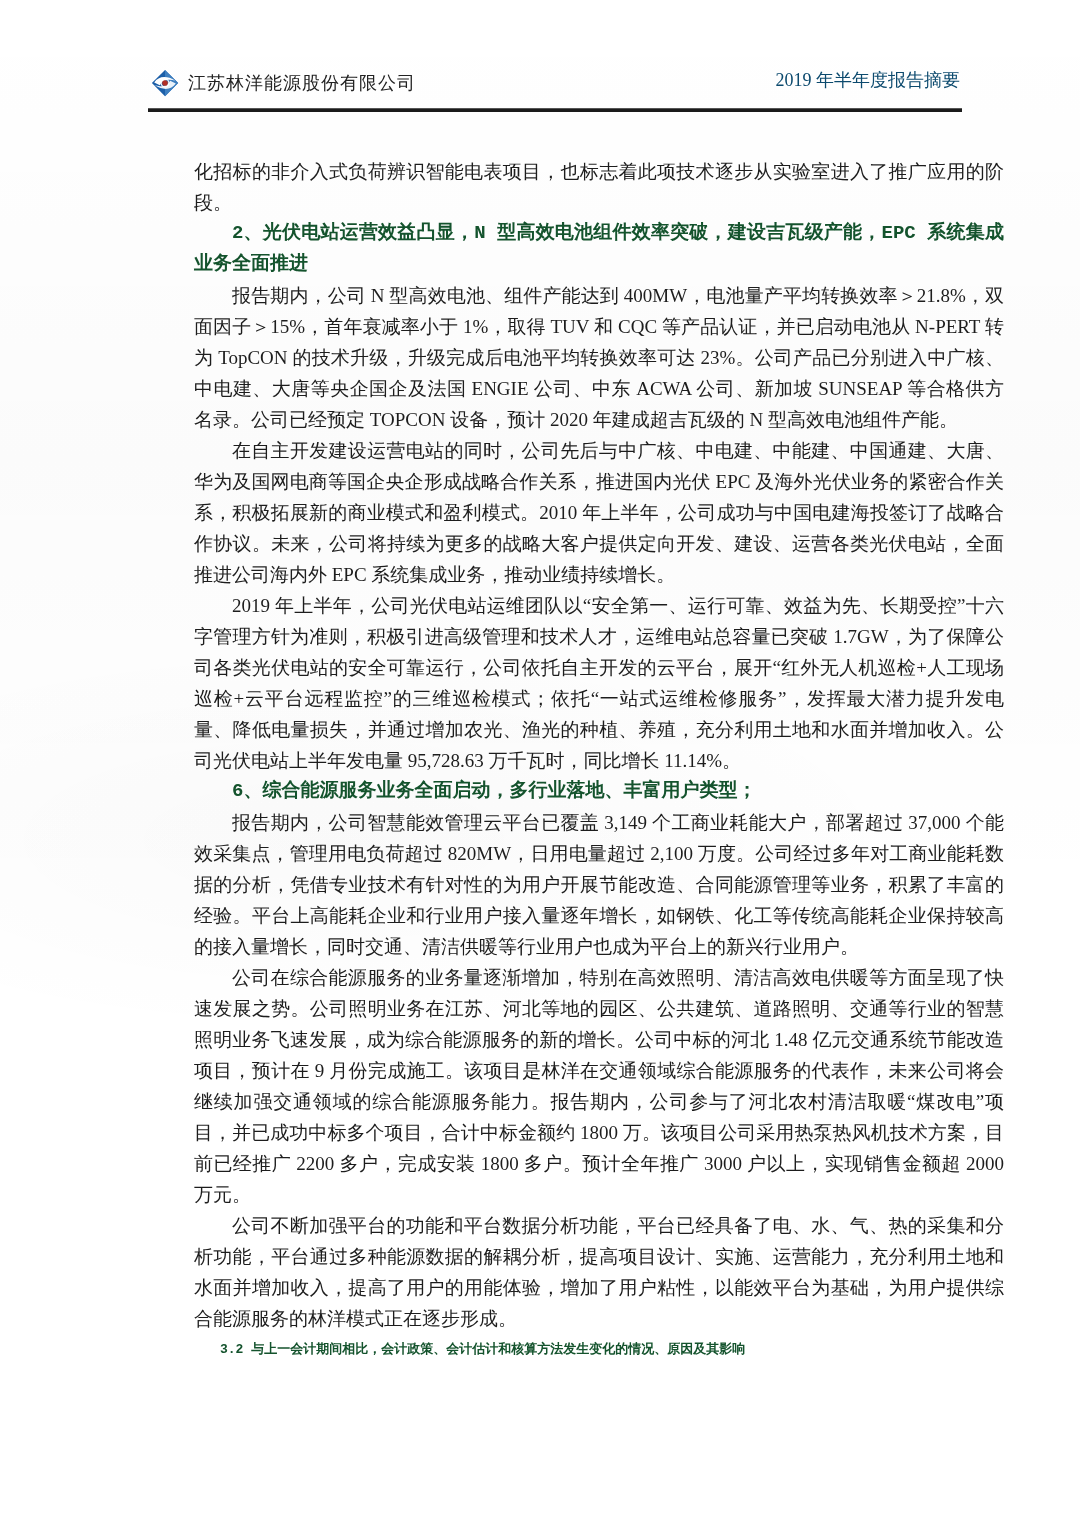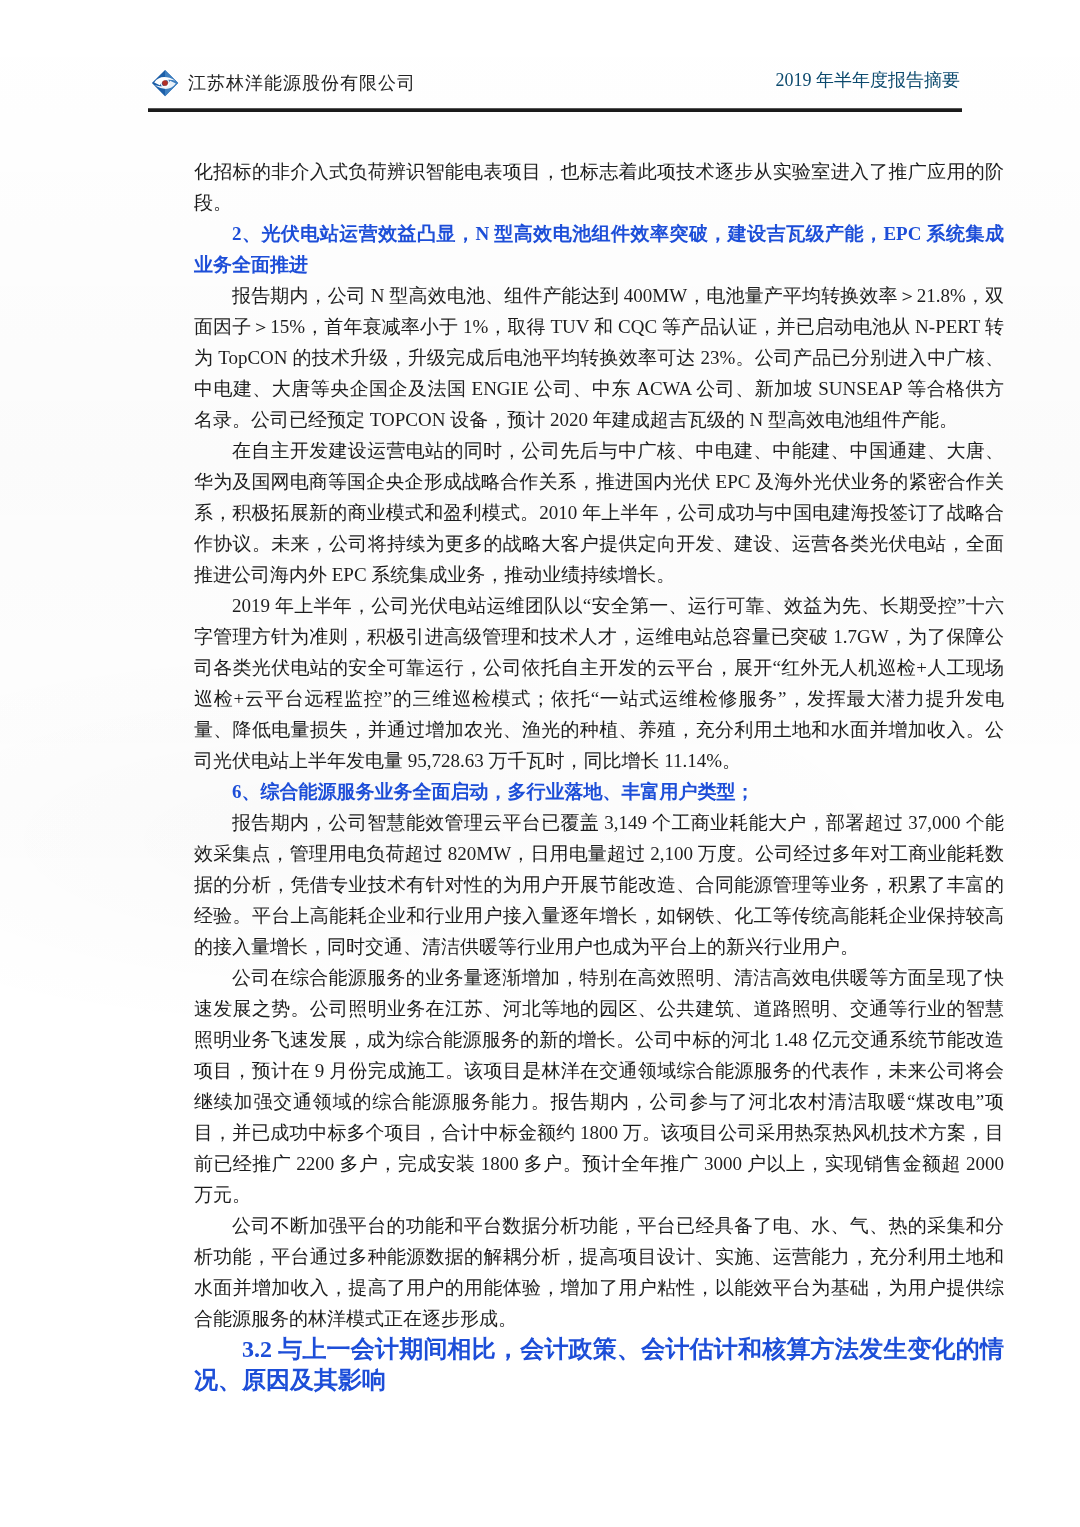--- a/index.html
+++ b/index.html
@@ -36,25 +36,25 @@
   .body-text{
     position:absolute; left:150px; top:156px; width:810px;
     font-size:19px; line-height:31px;
     text-align:justify;
     text-justify:inter-ideograph;
     margin-left:44px;
   }
   .body-text p{ margin:0; text-indent:2em; }
   .body-text p.cont{ text-indent:0; }
   .heading{
-    font-family:Liberation Serif, serif;
+    font-family:Liberation Mono, monospace;
     font-weight:700;
-    color:#1d4ed8;
+    color:#14532d;
   }
-  .sec32{ margin-top:30px; text-indent:0; font-size:24px; }
+  .sec32{ margin-top:30px; text-indent:0; font-size:13px; }
 </style>
 </head>
 <body>
 
 <div class="page">
 
   <div class="header">
     <div class="header-left">
       <svg class="logo" viewBox="0 0 32 32" aria-hidden="true">
         <path d="M16 2 L30 16 L16 30 L2 16 Z" fill="#1c5fa8"></path>

